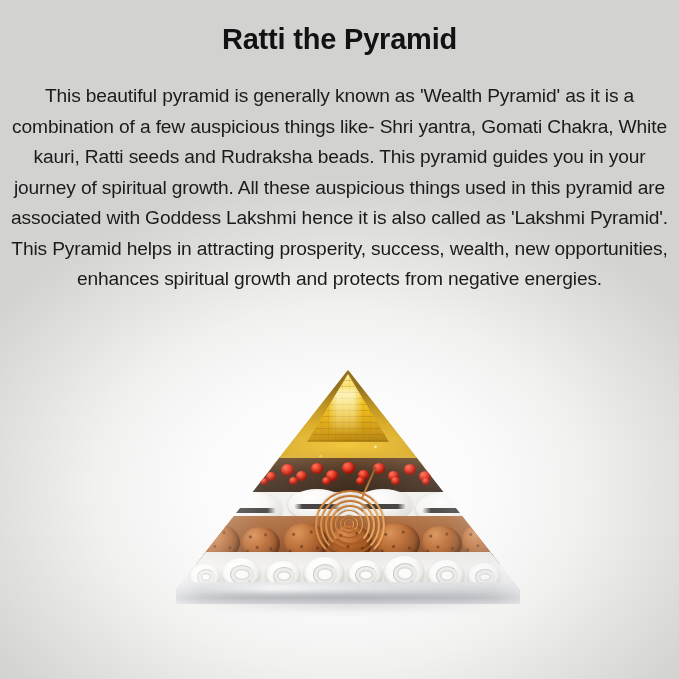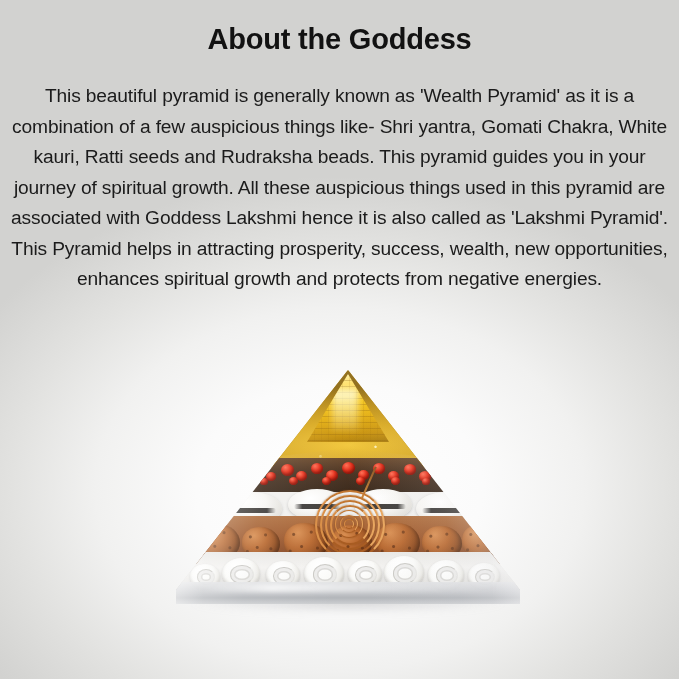--- a/index.html
+++ b/index.html
@@ -399,21 +399,21 @@
         rgba(255,255,255,0.45) 0%,
         rgba(255,255,255,0.0) 14%);
     pointer-events: none;
   }
 </style>
 </head>
 <body>
 
 <div id="page">
 
-  <h1 id="title">About the Goddess</h1>
+  <h1 id="title">Ratti the Pyramid</h1>
 
   <p id="body-text">This beautiful pyramid is generally known as 'Wealth Pyramid' as it is a combination of a few auspicious things like- Shri yantra, Gomati Chakra, White kauri, Ratti seeds and Rudraksha beads. This pyramid guides you in your journey of spiritual growth. All these auspicious things used in this pyramid are associated with Goddess Lakshmi hence it is also called as 'Lakshmi Pyramid'. This Pyramid helps in attracting prosperity, success, wealth, new opportunities, enhances spiritual growth and protects from negative energies.</p>
 
   <div id="photo">
     <div id="pyramid-wrap">
 
       <div class="ground-shadow"></div>
 
       <div class="pyramid-body">
 

